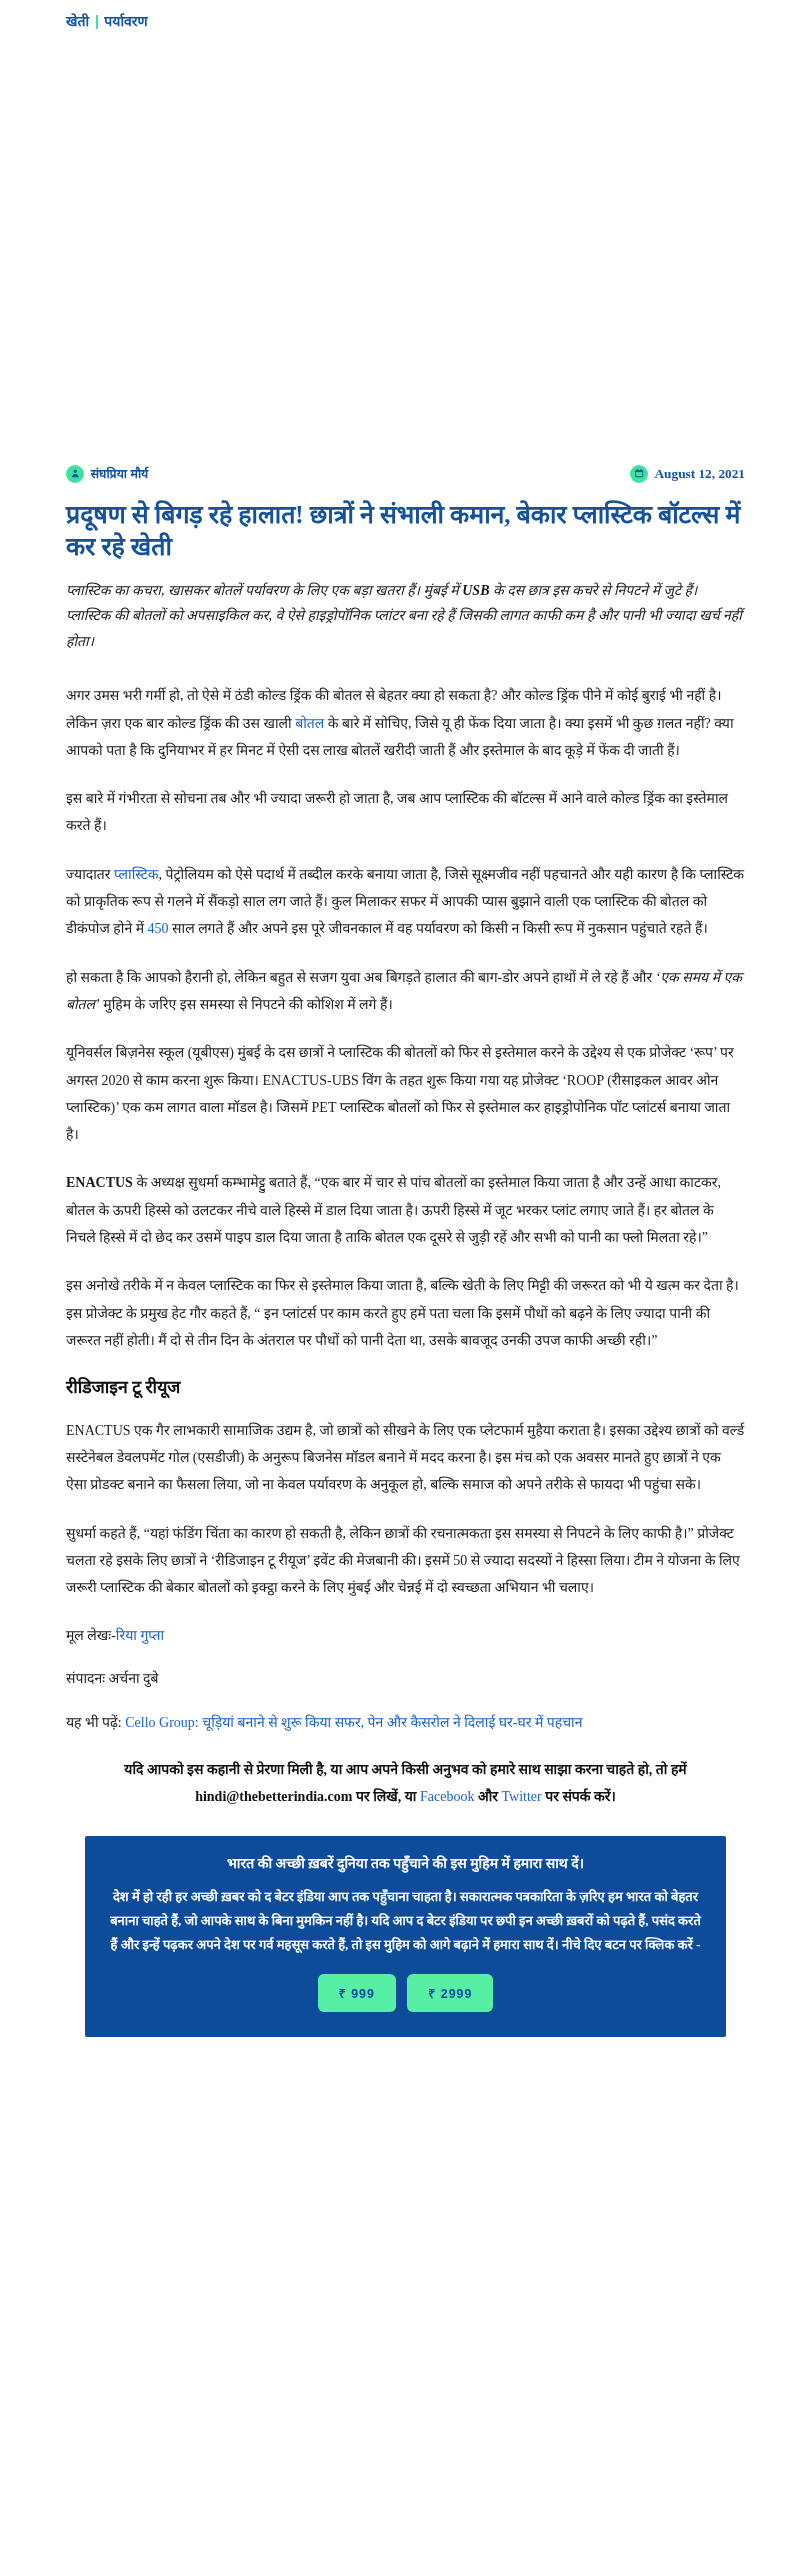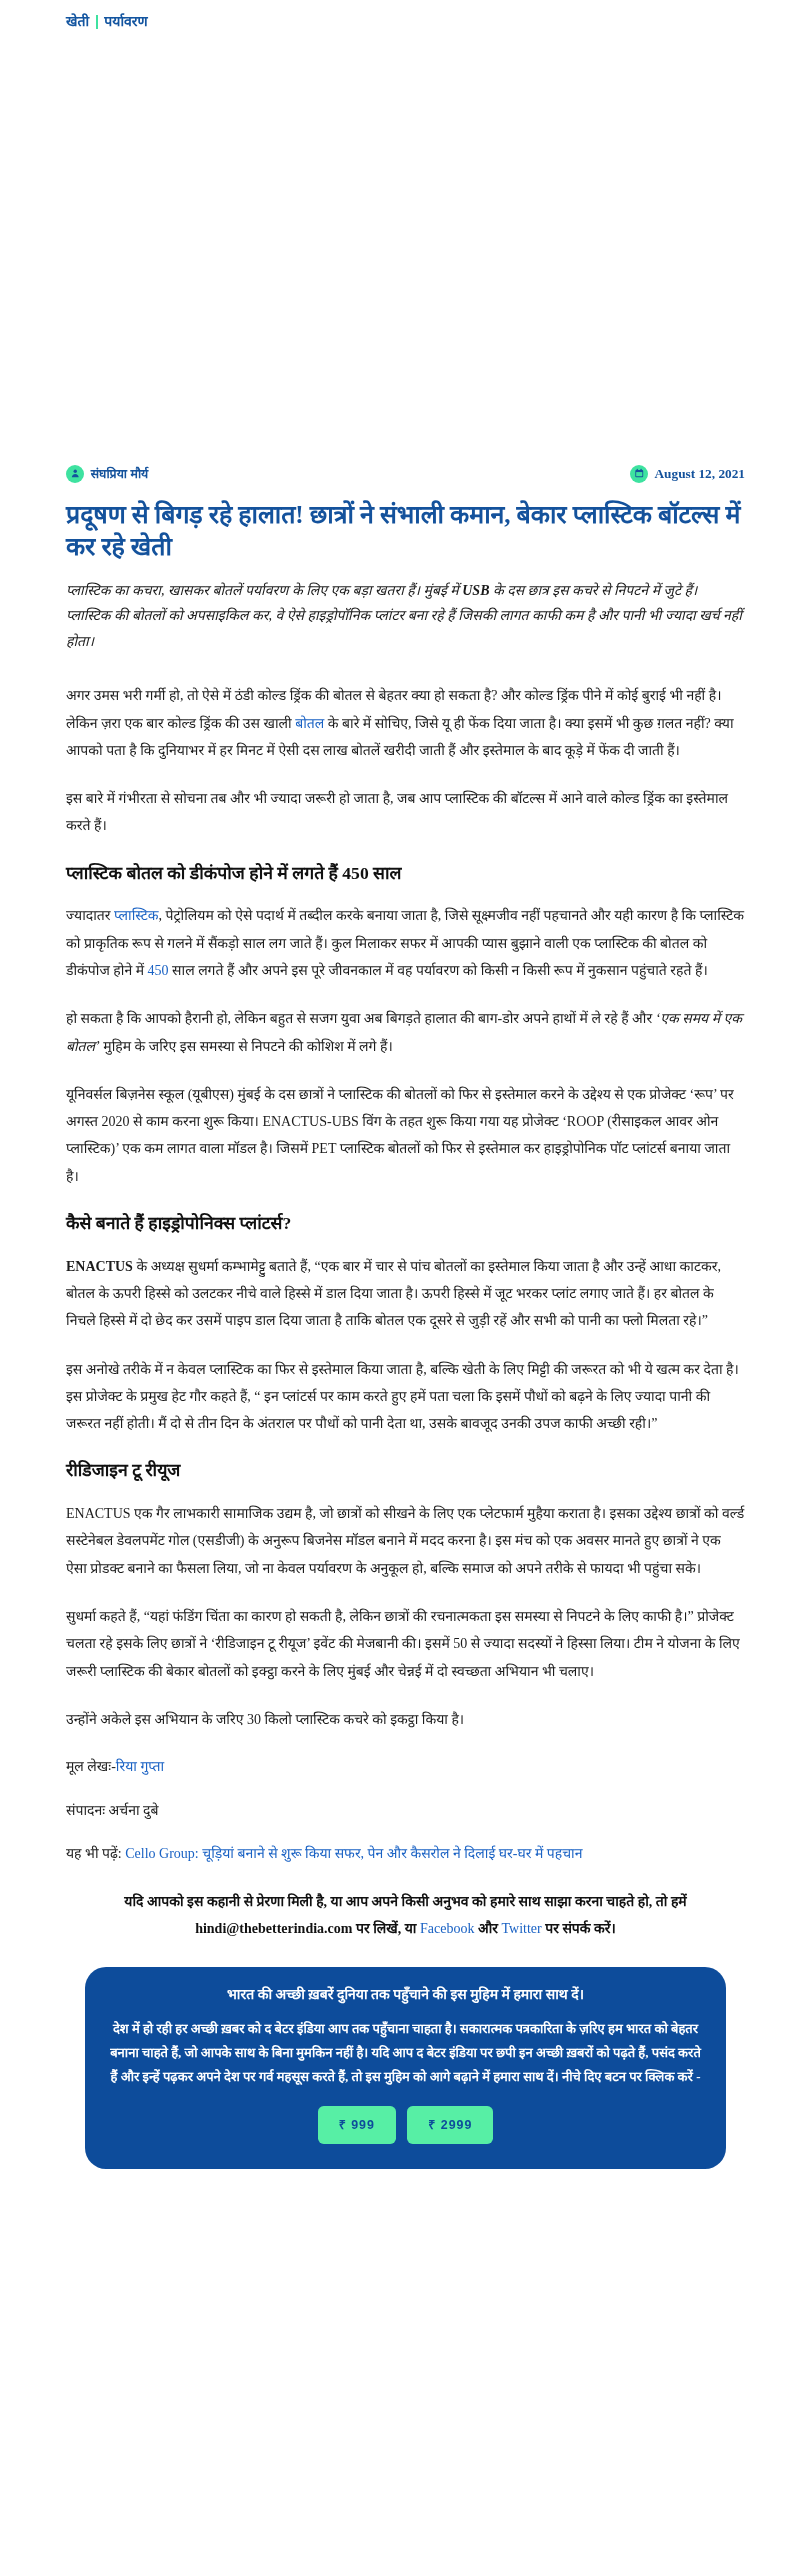--- a/index.html
+++ b/index.html
@@ -142,21 +142,21 @@
     text-align: center;
     margin: 0 0 25px 0;
     color: #111;
   }
   p.cta-note a { color: #1a62c4; text-decoration: none; font-weight: 400; }
   p.cta-note .mail { font-weight: 700; color: #111; }
 
   
   .donate {
     background: #0d4c9b;
-    border-radius: 21px;
+    border-radius: 2px;
     color: #ffffff;
     margin: 0 65px 19px 65px;
     padding: 17px 25px 25px 25px;
     text-align: center;
   }
   .donate h3 {
     font-size: 14px;
     font-weight: 700;
     margin: 0 0 11.4px 0;
     line-height: 1.5;
@@ -230,48 +230,45 @@
     <p class="excerpt">
       <span>प्लास्टिक का कचरा, खासकर बोतलें पर्यावरण के लिए एक बड़ा खतरा हैं। मुंबई में </span><b>USB</b><span> के दस छात्र इस कचरे से निपटने में जुटे हैं। प्लास्टिक की बोतलों को अपसाइकिल कर, वे ऐसे हाइड्रोपॉनिक प्लांटर बना रहे हैं जिसकी लागत काफी कम है और पानी भी ज्यादा खर्च नहीं होता।</span>
     </p>
 
     <p class="body">
       <span>अगर उमस भरी गर्मी हो, तो ऐसे में ठंडी कोल्ड ड्रिंक की बोतल से बेहतर क्या हो सकता है? और कोल्ड ड्रिंक पीने में कोई बुराई भी नहीं है। लेकिन ज़रा एक बार कोल्ड ड्रिंक की उस खाली </span><a class="inline" href="#">बोतल</a><span> के बारे में सोचिए, जिसे यू ही फेंक दिया जाता है। क्या इसमें भी कुछ ग़लत नहीं? क्या आपको पता है कि दुनियाभर में हर मिनट में ऐसी दस लाख बोतलें खरीदी जाती हैं और इस्तेमाल के बाद कूड़े में फेंक दी जाती हैं।</span>
     </p>
 
     <p class="body">इस बारे में गंभीरता से सोचना तब और भी ज्यादा जरूरी हो जाता है, जब आप प्लास्टिक की बॉटल्स में आने वाले कोल्ड ड्रिंक का इस्तेमाल करते हैं।</p>
 
-    <h2 class="sub">प्लास्टिक बोतल को डीकंपोज होने में लगते हैं 450 साल</h2>
 
     <p class="body">
       <span>ज्यादातर </span><a class="inline" href="#">प्लास्टिक</a><span>, पेट्रोलियम को ऐसे पदार्थ में तब्दील करके बनाया जाता है, जिसे सूक्ष्मजीव नहीं पहचानते और यही कारण है कि प्लास्टिक को प्राकृतिक रूप से गलने में सैंकड़ो साल लग जाते हैं। कुल मिलाकर सफर में आपकी प्यास बुझाने वाली एक प्लास्टिक की बोतल को डीकंपोज होने में </span><a class="inline" href="#">450</a><span> साल लगते हैं और अपने इस पूरे जीवनकाल में वह पर्यावरण को किसी न किसी रूप में नुकसान पहुंचाते रहते हैं।</span>
     </p>
 
     <p class="body">
       <span>हो सकता है कि आपको हैरानी हो, लेकिन बहुत से सजग युवा अब बिगड़ते हालात की बाग-डोर अपने हाथों में ले रहे हैं और </span><span class="ital">‘एक समय में एक बोतल’</span><span> मुहिम के जरिए इस समस्या से निपटने की कोशिश में लगे हैं।</span>
     </p>
 
     <p class="body">यूनिवर्सल बिज़नेस स्कूल (यूबीएस) मुंबई के दस छात्रों ने प्लास्टिक की बोतलों को फिर से इस्तेमाल करने के उद्देश्य से एक प्रोजेक्ट ‘रूप’ पर अगस्त 2020 से काम करना शुरू किया। ENACTUS-UBS विंग के तहत शुरू किया गया यह प्रोजेक्ट ‘ROOP (रीसाइकल आवर ओन प्लास्टिक)’ एक कम लागत वाला मॉडल है। जिसमें PET प्लास्टिक बोतलों को फिर से इस्तेमाल कर हाइड्रोपोनिक पॉट प्लांटर्स बनाया जाता है।</p>
 
-    <h2 class="sub">कैसे बनाते हैं हाइड्रोपोनिक्स प्लांटर्स?</h2>
 
 
     <p class="body">
       <span class="bold">ENACTUS</span><span> के अध्यक्ष सुधर्मा कम्भामेट्टु बताते हैं, “एक बार में चार से पांच बोतलों का इस्तेमाल किया जाता है और उन्हें आधा काटकर, बोतल के ऊपरी हिस्से को उलटकर नीचे वाले हिस्से में डाल दिया जाता है। ऊपरी हिस्से में जूट भरकर प्लांट लगाए जाते हैं। हर बोतल के निचले हिस्से में दो छेद कर उसमें पाइप डाल दिया जाता है ताकि बोतल एक दूसरे से जुड़ी रहें और सभी को पानी का फ्लो मिलता रहे।”</span>
     </p>
 
     <p class="body">इस अनोखे तरीके में न केवल प्लास्टिक का फिर से इस्तेमाल किया जाता है, बल्कि खेती के लिए मिट्टी की जरूरत को भी ये खत्म कर देता है। इस प्रोजेक्ट के प्रमुख हेट गौर कहते हैं, “ इन प्लांटर्स पर काम करते हुए हमें पता चला कि इसमें पौधों को बढ़ने के लिए ज्यादा पानी की जरूरत नहीं होती। मैं दो से तीन दिन के अंतराल पर पौधों को पानी देता था, उसके बावजूद उनकी उपज काफी अच्छी रही।”</p>
 
     <h2 class="sub">रीडिजाइन टू रीयूज</h2>
 
     <p class="body">ENACTUS एक गैर लाभकारी सामाजिक उद्यम है, जो छात्रों को सीखने के लिए एक प्लेटफार्म मुहैया कराता है। इसका उद्देश्य छात्रों को वर्ल्ड सस्टेनेबल डेवलपमेंट गोल (एसडीजी) के अनुरूप बिजनेस मॉडल बनाने में मदद करना है। इस मंच को एक अवसर मानते हुए छात्रों ने एक ऐसा प्रोडक्ट बनाने का फैसला लिया, जो ना केवल पर्यावरण के अनुकूल हो, बल्कि समाज को अपने तरीके से फायदा भी पहुंचा सके।</p>
 
     <p class="body">सुधर्मा कहते हैं, “यहां फंडिंग चिंता का कारण हो सकती है, लेकिन छात्रों की रचनात्मकता इस समस्या से निपटने के लिए काफी है।” प्रोजेक्ट चलता रहे इसके लिए छात्रों ने ‘रीडिजाइन टू रीयूज’ इवेंट की मेजबानी की। इसमें 50 से ज्यादा सदस्यों ने हिस्सा लिया। टीम ने योजना के लिए जरूरी प्लास्टिक की बेकार बोतलों को इक्ट्ठा करने के लिए मुंबई और चेन्नई में दो स्वच्छता अभियान भी चलाए।</p>
 
-    <p class="body">उन्होंने अकेले इस अभियान के जरिए 30 किलो प्लास्टिक कचरे को इकट्ठा किया है।</p>
 
     <p class="credit">
       <span>मूल लेखः-</span><a class="inline" href="#">रिया गुप्ता</a>
     </p>
 
     <p class="credit">संपादनः अर्चना दुबे</p>
 
     <p class="readmore">
       <span>यह भी पढ़ें:</span>
       <a class="inline" href="#">Cello Group: चूड़ियां बनाने से शुरू किया सफर, पेन और कैसरोल ने दिलाई घर-घर में पहचान</a>

